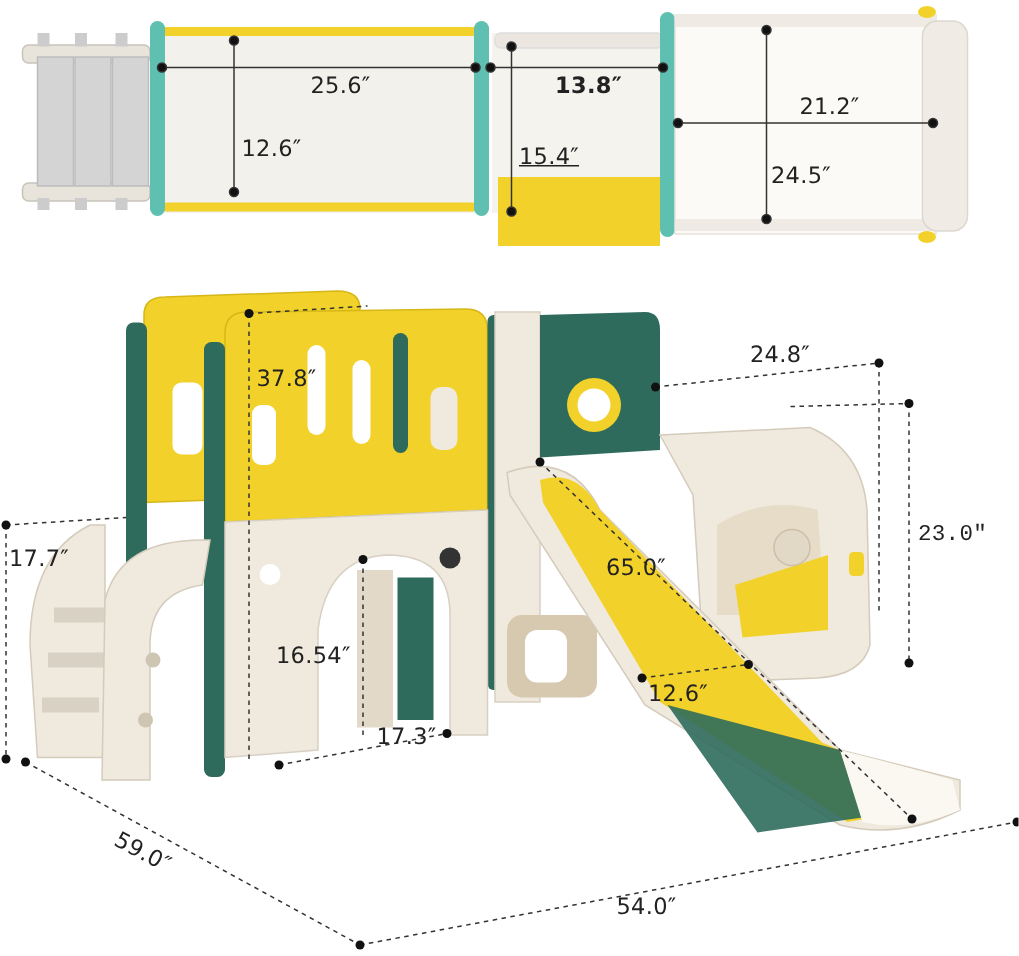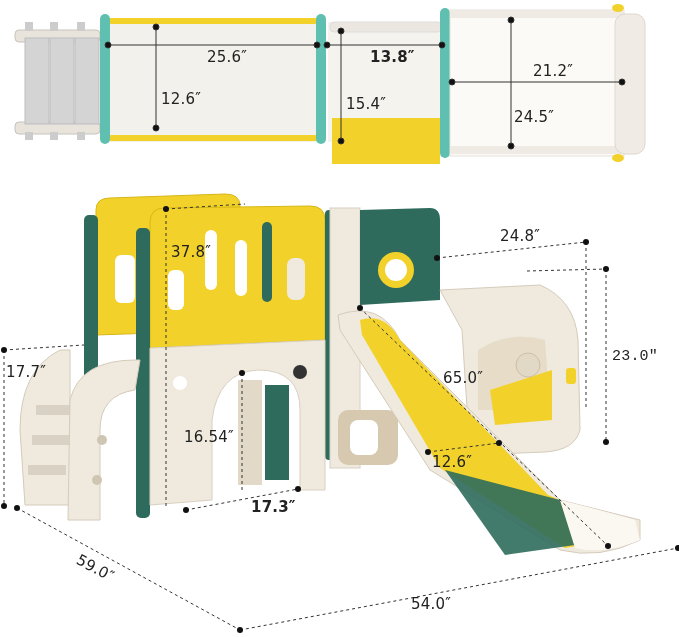--- a/index.html
+++ b/index.html
@@ -169,28 +169,28 @@
         <circle cx="499" cy="443" r="3"></circle>
       <circle cx="17" cy="508" r="3"></circle>
         <circle cx="240" cy="630" r="3"></circle>
         <circle cx="678" cy="548" r="3"></circle>
     </g>
   </svg>
 
   <span class="lbl" style="left:207px;top:50px;">25.6″</span>
   <span class="lbl" style="left:161px;top:92px;">12.6″</span>
   <span class="lbl" style="left:370px;top:50px;font-weight:bold;">13.8″</span>
-  <span class="lbl" style="left:346px;top:97px;">15.4″</span>
+  <span class="lbl" style="left:346px;top:97px;text-decoration:underline;">15.4″</span>
   <span class="lbl" style="left:533px;top:64px;">21.2″</span>
   <span class="lbl" style="left:514px;top:110px;">24.5″</span>
 
   <span class="lbl" style="left:171px;top:245px;">37.8″</span>
   <span class="lbl" style="left:6px;top:365px;">17.7″</span>
   <span class="lbl" style="left:184px;top:430px;">16.54″</span>
-  <span class="lbl" style="left:251px;top:500px;font-weight:bold;">17.3″</span>
+  <span class="lbl" style="left:251px;top:484px;">17.3″</span>
   <span class="lbl" style="left:500px;top:229px;">24.8″</span>
   <span class="lbl" style="left:612px;top:349px;font-family:Liberation Mono, monospace;">23.0″</span>
-  <span class="lbl" style="left:404px;top:371px;margin-left:39px;">65.0″</span>
+  <span class="lbl" style="left:404px;top:371px;">65.0″</span>
   <span class="lbl" style="left:432px;top:455px;">12.6″</span>
   <span class="lbl" style="left:75px;top:561px;transform:rotate(28deg);">59.0″</span>
   <span class="lbl" style="left:411px;top:597px;text-align:right;">54.0″</span>
 
 </div>
 
 </body></html>

